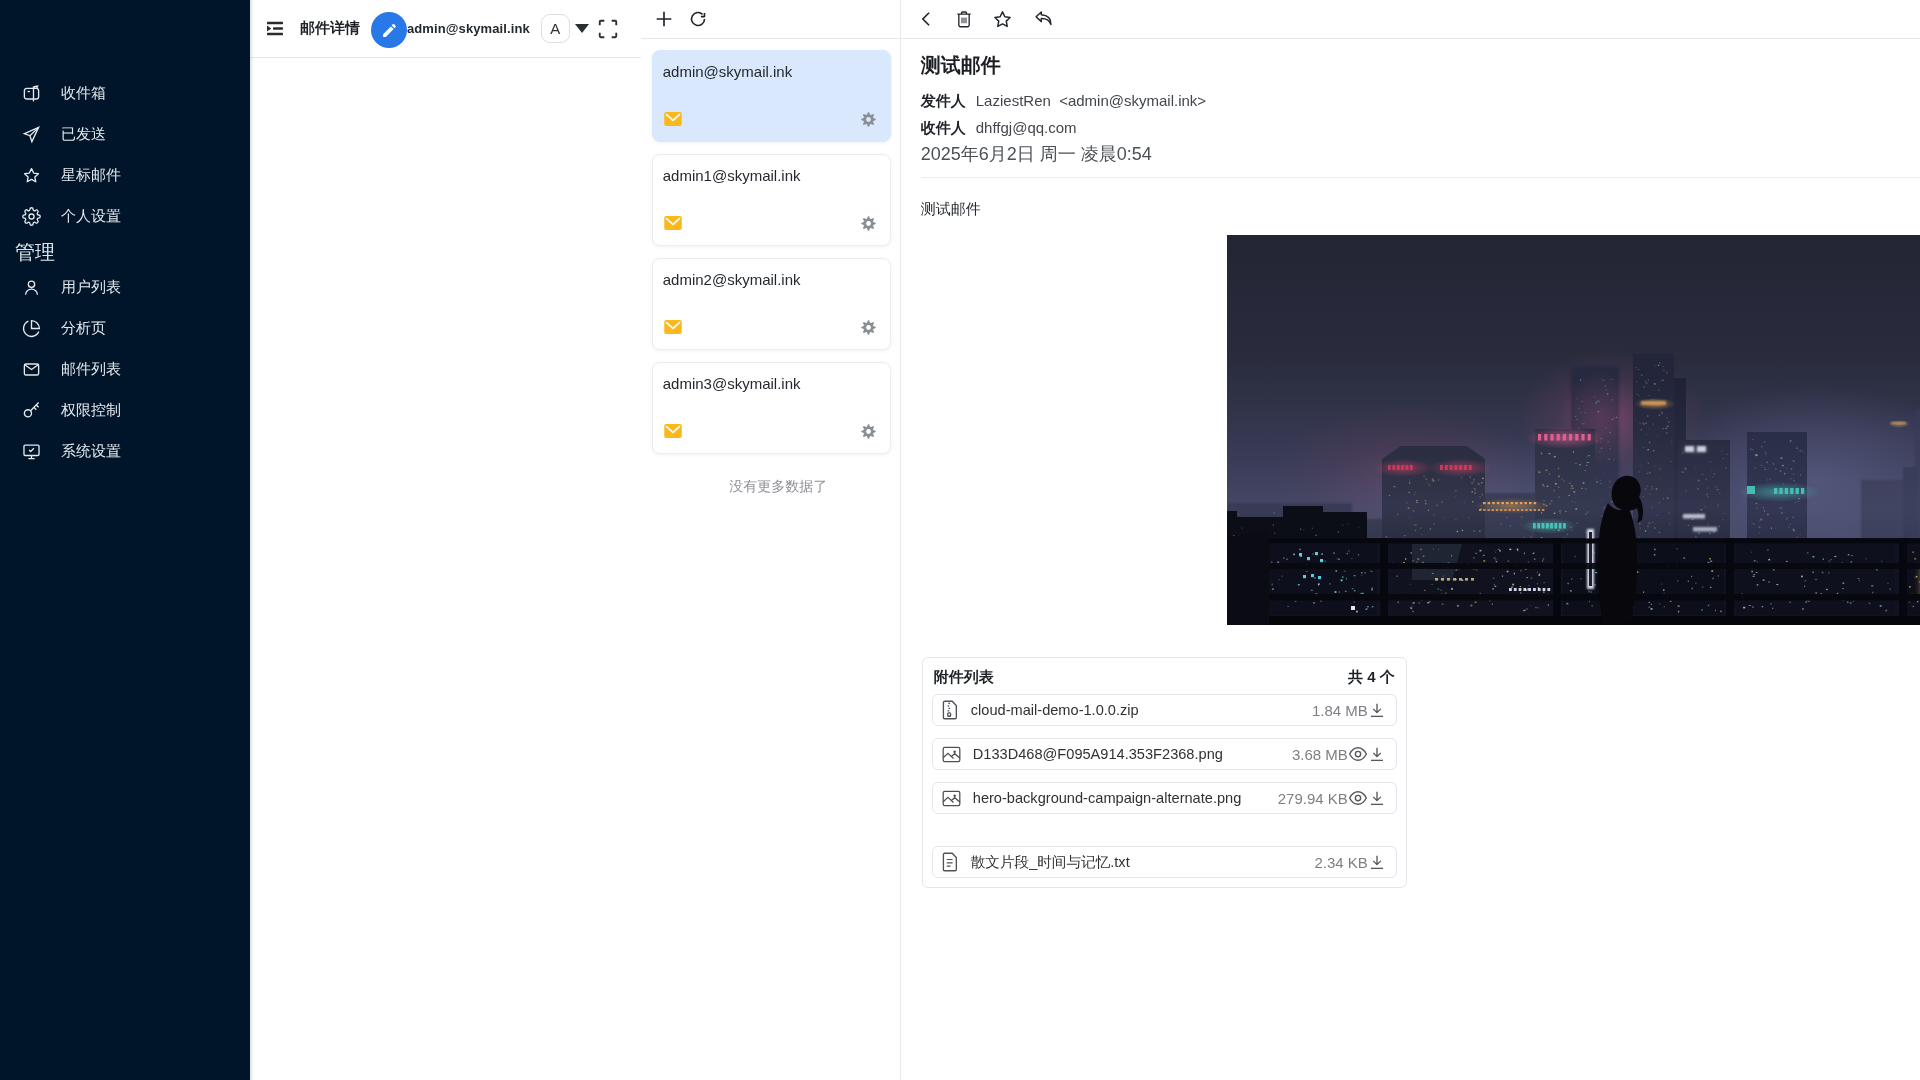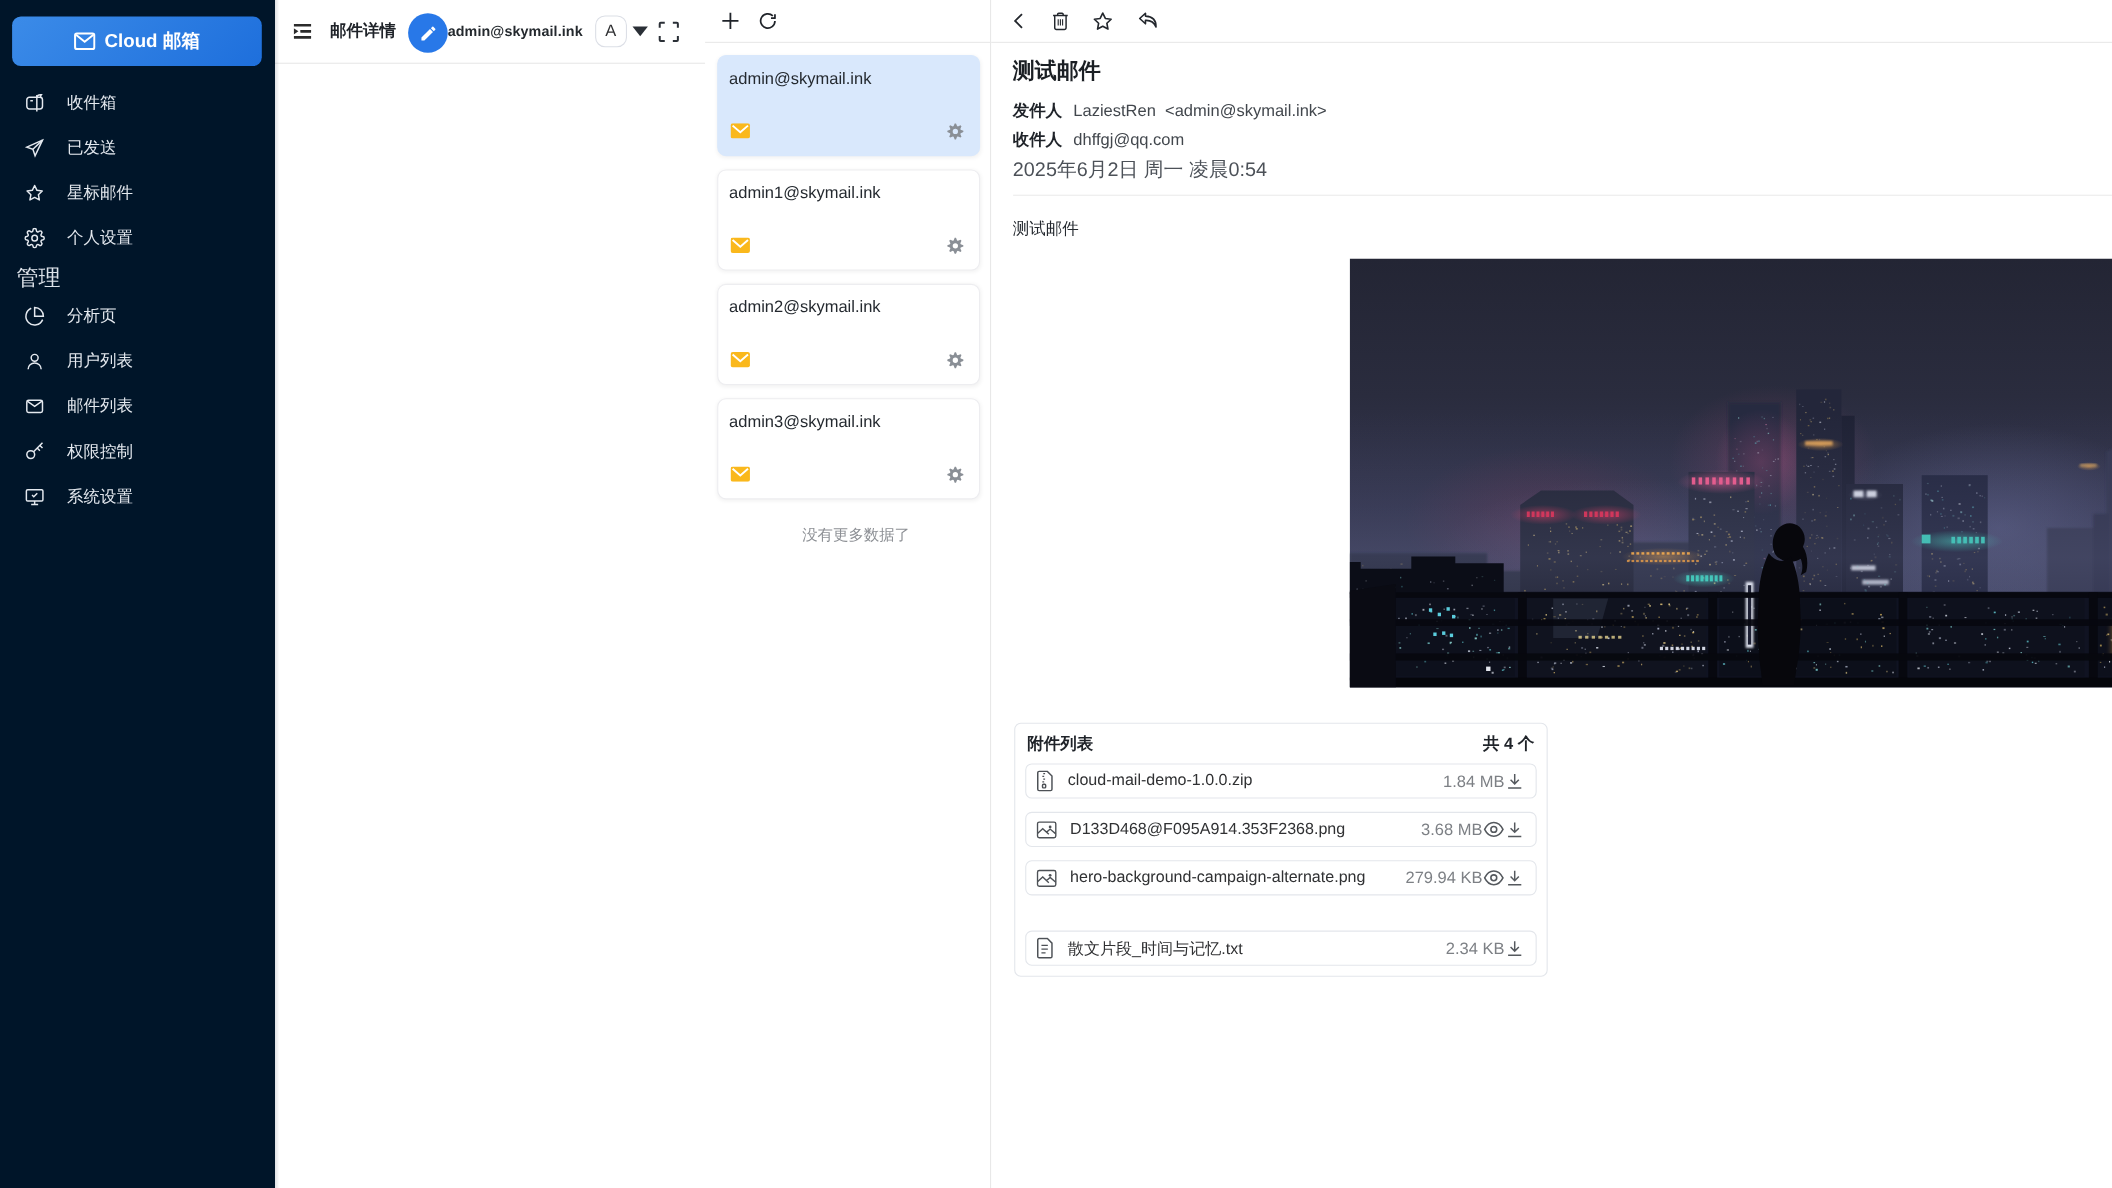--- a/index.html
+++ b/index.html
@@ -68,51 +68,47 @@
   padding:0 10px 0 9px; margin-bottom:12px; }
 .arow:last-child { margin-bottom:0;margin-top:32px; }
 .arow .fname { font-size:14.6px; color:#303133; margin-left:12px; }
 .arow .rt { margin-left:auto; display:flex; align-items:center; }
 .arow .size { font-size:15px; color:#7d8085; }
 </style>
 </head>
 <body>
 <div class="app">
   <div class="sidebar">
-    <div class="logo"><svg width="20" height="17" viewBox="0 0 24 20" fill="none" stroke="#fff" stroke-width="2.2">
-          <rect x="1.5" y="1.5" width="21" height="17" rx="2"></rect>
-          <path d="M2.5 3 L12 10.5 L21.5 3"></path>
-        </svg>Cloud 邮箱</div>
     <div class="nav">
       <div class="nav-item"><svg viewBox="0 0 24 24" fill="none" stroke="#e4e9ef" stroke-width="1.7">
             <rect x="3" y="5.5" width="18" height="13.5" rx="3"></rect>
             <path d="M7 9.5 h3"></path>
             <path d="M14.5 3 V22"></path>
             <path d="M14.5 6 C15 3.8 16.4 2.8 18.4 2.8 L19.6 2.8 C18.9 3.7 18.7 4.6 18.7 6"></path>
           </svg>收件箱</div>
       <div class="nav-item"><svg viewBox="0 0 24 24" fill="none" stroke="#e4e9ef" stroke-width="1.7">
             <path d="M21 3 L3 11 l7 2.5 L12.5 21 z"></path>
             <path d="M10 13.5 L21 3"></path>
           </svg>已发送</div>
       <div class="nav-item"><svg viewBox="0 0 24 24" fill="none" stroke="#e4e9ef" stroke-width="1.7">
             <path d="M12 3.3 l2.7 5.6 6 .8 -4.4 4.2 1.1 6 -5.4 -2.9 -5.4 2.9 1.1 -6 -4.4 -4.2 6 -.8 z" stroke-linejoin="round"></path>
           </svg>星标邮件</div>
       <div class="nav-item"><svg viewBox="0 0 24 24" fill="none" stroke="#e4e9ef" stroke-width="1.7">
             <circle cx="12" cy="12" r="3.2"></circle>
             <path d="M19.4 15a1.7 1.7 0 0 0 .34 1.87l.06.06a2 2 0 1 1-2.83 2.83l-.06-.06a1.7 1.7 0 0 0-1.87-.34 1.7 1.7 0 0 0-1 1.55V21a2 2 0 1 1-4 0v-.09A1.7 1.7 0 0 0 9 19.4a1.7 1.7 0 0 0-1.87.34l-.06.06a2 2 0 1 1-2.83-2.83l.06-.06a1.7 1.7 0 0 0 .34-1.87 1.7 1.7 0 0 0-1.55-1H3a2 2 0 1 1 0-4h.09A1.7 1.7 0 0 0 4.6 9a1.7 1.7 0 0 0-.34-1.87l-.06-.06a2 2 0 1 1 2.83-2.83l.06.06a1.7 1.7 0 0 0 1.87.34H9a1.7 1.7 0 0 0 1-1.55V3a2 2 0 1 1 4 0v.09a1.7 1.7 0 0 0 1 1.55 1.7 1.7 0 0 0 1.87-.34l.06-.06a2 2 0 1 1 2.83 2.83l-.06.06a1.7 1.7 0 0 0-.34 1.87v.05a1.7 1.7 0 0 0 1.55 1H21a2 2 0 1 1 0 4h-.09a1.7 1.7 0 0 0-1.55 1z"></path>
           </svg>个人设置</div>
       <div class="nav-label">管理</div>
       <div class="nav-item"><svg viewBox="0 0 24 24" fill="none" stroke="#e4e9ef" stroke-width="1.7">
+            <circle cx="12" cy="8" r="4"></circle>
+            <path d="M4.5 21 c0-4.1 3.4-7 7.5-7 s7.5 2.9 7.5 7"></path>
+          </svg>用户列表</div>
+      <div class="nav-item"><svg viewBox="0 0 24 24" fill="none" stroke="#e4e9ef" stroke-width="1.7">
             <path d="M21.2 15.9 A10 10 0 1 1 8.1 2.8"></path>
             <path d="M22 12 A10 10 0 0 0 12 2 v10 z"></path>
           </svg>分析页</div>
-      <div class="nav-item"><svg viewBox="0 0 24 24" fill="none" stroke="#e4e9ef" stroke-width="1.7">
-            <circle cx="12" cy="8" r="4"></circle>
-            <path d="M4.5 21 c0-4.1 3.4-7 7.5-7 s7.5 2.9 7.5 7"></path>
-          </svg>用户列表</div>
       <div class="nav-item"><svg viewBox="0 0 24 24" fill="none" stroke="#e4e9ef" stroke-width="1.7">
             <rect x="3" y="5" width="18" height="14" rx="2"></rect>
             <path d="M3.5 6 L12 12 L20.5 6"></path>
           </svg>邮件列表</div>
       <div class="nav-item"><svg viewBox="0 0 24 24" fill="none" stroke="#e4e9ef" stroke-width="1.7">
             <circle cx="7.5" cy="15.5" r="4.5"></circle>
             <path d="M10.8 12.2 L21 2 M15 8 l3 3 M18 5 l3 3"></path>
           </svg>权限控制</div>
       <div class="nav-item"><svg viewBox="0 0 24 24" fill="none" stroke="#e4e9ef" stroke-width="1.7">
             <rect x="2.5" y="4" width="19" height="13" rx="1.5"></rect>

